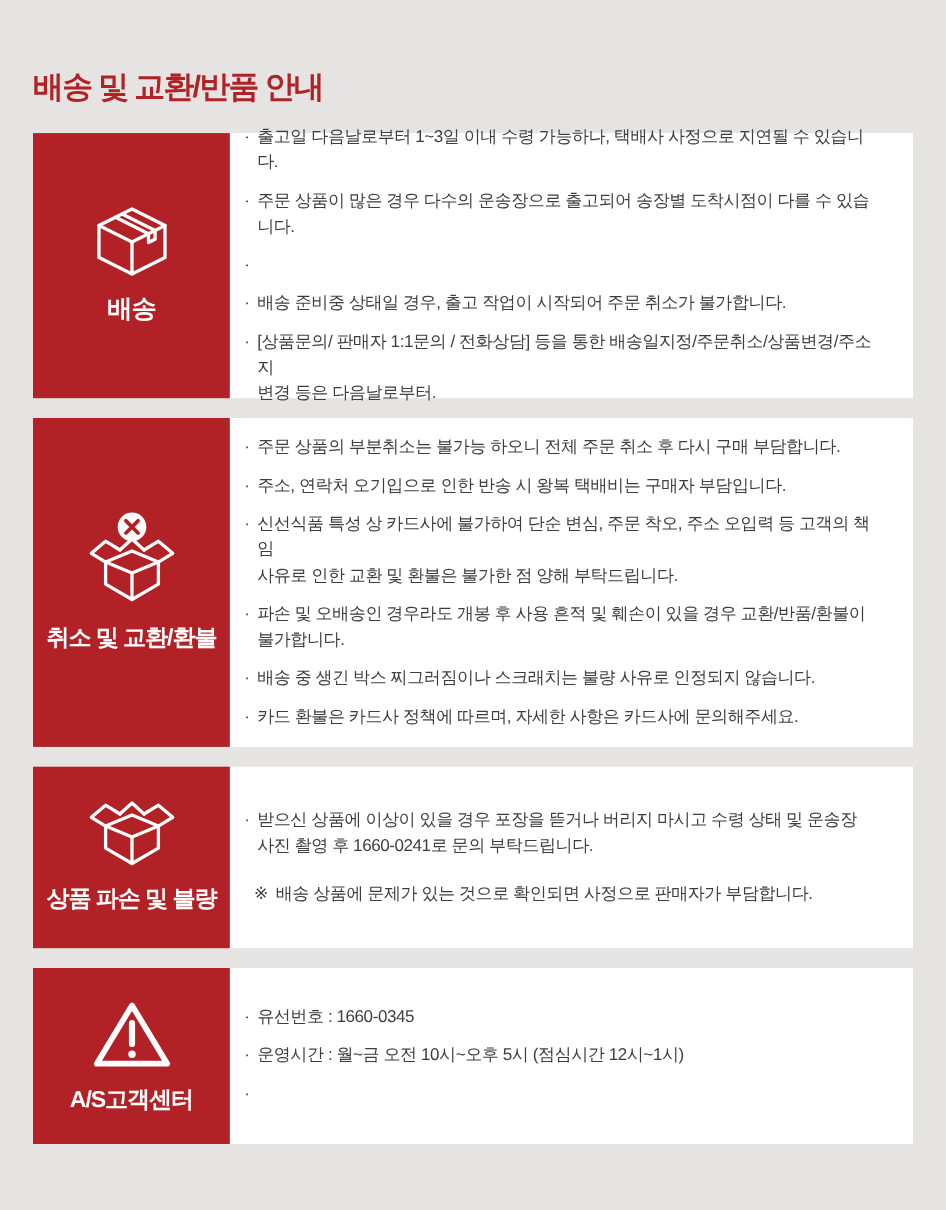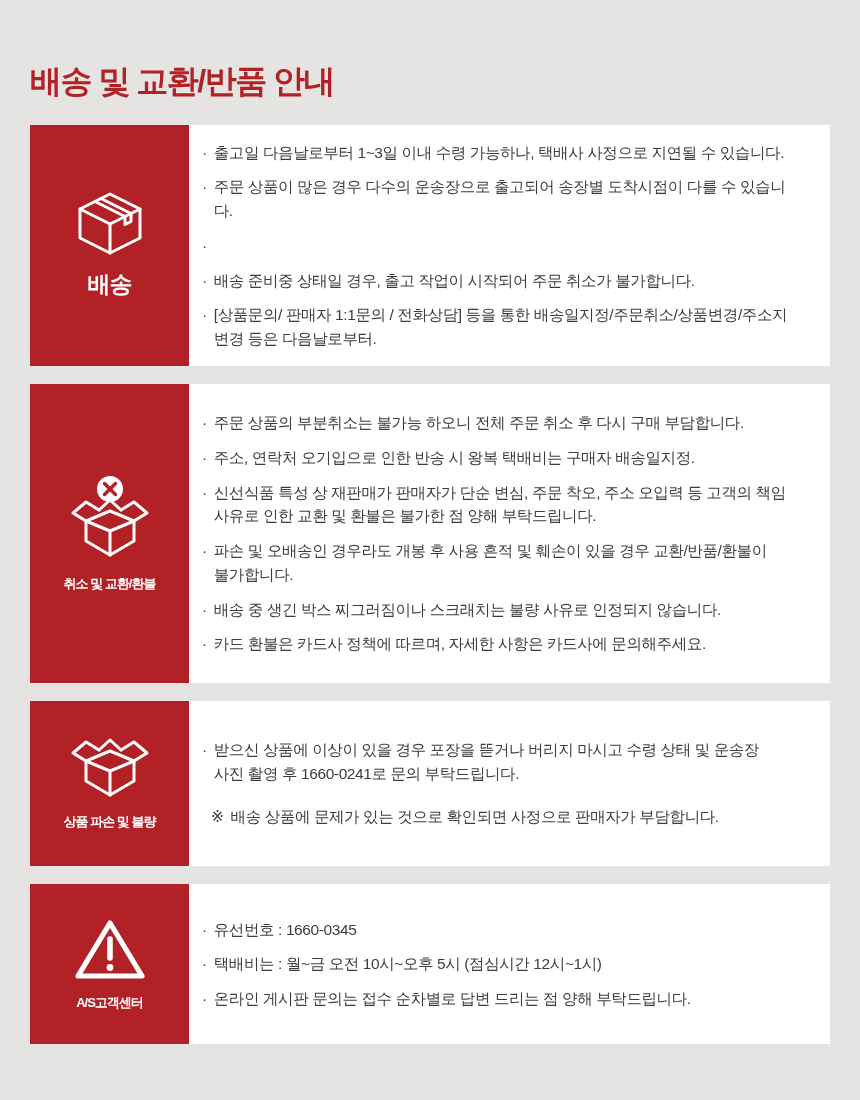--- a/index.html
+++ b/index.html
@@ -5,42 +5,42 @@
   html,body { margin:0; padding:0; }
   body {
     width:860px; height:1100px;
     background:#e5e4e2;
     font-family:"Liberation Sans","DejaVu Sans",sans-serif;
     overflow:hidden;
   }
   .canvas { box-sizing:border-box; width:860px; height:1100px; padding:64px 30px 0 30px; }
   .page-title {
     margin:0 0 26px 0;
-    font-size:32px; font-weight:bold;
+    font-size:28px; font-weight:bold;
     color:#b12126; letter-spacing:-1.5px;
     line-height:1.1;
   }
   .row { display:flex; margin-bottom:18px; }
   .row-1 { height:241px; }
   .row-2 { height:299px; }
   .row-3 { height:165px; }
   .row-4 { height:160px; }
   .side {
-    width:159px; flex:none;
+    width:179px; flex:none;
     background:#b12126;
     display:flex; flex-direction:column;
     align-items:center; justify-content:center;
   }
   .icon { line-height:0; }
   .side-label {
     color:#ffffff; font-weight:bold;
     margin-top:14px; letter-spacing:-1px; white-space:nowrap;
   }
   .row-1 .side-label { font-size:23px; }
-  .row-2 .side-label, .row-3 .side-label, .row-4 .side-label { font-size:13px; }
+  .row-2 .side-label, .row-3 .side-label, .row-4 .side-label { font-size:21px; }
   .content {
     flex:1; background:#ffffff; box-sizing:border-box;
     display:flex; flex-direction:column; justify-content:center;
     padding:18px 26px 18px 13px;
   }
   .item {
     display:flex;
     color:#3d3d3d; font-size:15.5px; line-height:1.53;
     letter-spacing:-0.4px; margin:5.5px 0;
   }
@@ -107,25 +107,25 @@
       </span>
       <div class="side-label">취소 및 교환/환불</div>
     </div>
     <div class="content">
       <div class="item">
         <span class="marker">·</span>
         <span class="text">주문 상품의 부분취소는 불가능 하오니 전체 주문 취소 후 다시 구매 부담합니다.</span>
       </div>
       <div class="item">
         <span class="marker">·</span>
-        <span class="text">주소, 연락처 오기입으로 인한 반송 시 왕복 택배비는 구매자 배송일지정.</span>
+        <span class="text">주소, 연락처 오기입으로 인한 반송 시 왕복 택배비는 구매자 부담입니다.</span>
       </div>
       <div class="item">
         <span class="marker">·</span>
-        <span class="text">신선식품 특성 상 재판매가 판매자가 단순 변심, 주문 착오, 주소 오입력 등 고객의 책임
+        <span class="text">신선식품 특성 상 카드사에 불가하여 단순 변심, 주문 착오, 주소 오입력 등 고객의 책임
 사유로 인한 교환 및 환불은 불가한 점 양해 부탁드립니다.</span>
       </div>
       <div class="item">
         <span class="marker">·</span>
         <span class="text">파손 및 오배송인 경우라도 개봉 후 사용 흔적 및 훼손이 있을 경우 교환/반품/환불이
 불가합니다.</span>
       </div>
       <div class="item">
         <span class="marker">·</span>
         <span class="text">배송 중 생긴 박스 찌그러짐이나 스크래치는 불량 사유로 인정되지 않습니다.</span>
@@ -175,22 +175,21 @@
       </span>
       <div class="side-label">A/S고객센터</div>
     </div>
     <div class="content">
       <div class="item">
         <span class="marker">·</span>
         <span class="text">유선번호 : 1660-0345</span>
       </div>
       <div class="item">
         <span class="marker">·</span>
-        <span class="text">택배비는 : 월~금 오전 10시~오후 5시 (점심시간 12시~1시)</span>
+        <span class="text">운영시간 : 월~금 오전 10시~오후 5시 (점심시간 12시~1시)</span>
       </div>
       <div class="item">
         <span class="marker">·</span>
-        <span class="text">온라인 게시판 문의는 접수 순차별로 답변 드리는 점 양해 부탁드립니다.</span>
       </div>
     </div>
   </section>
 
 </div>
 
 </body></html>

